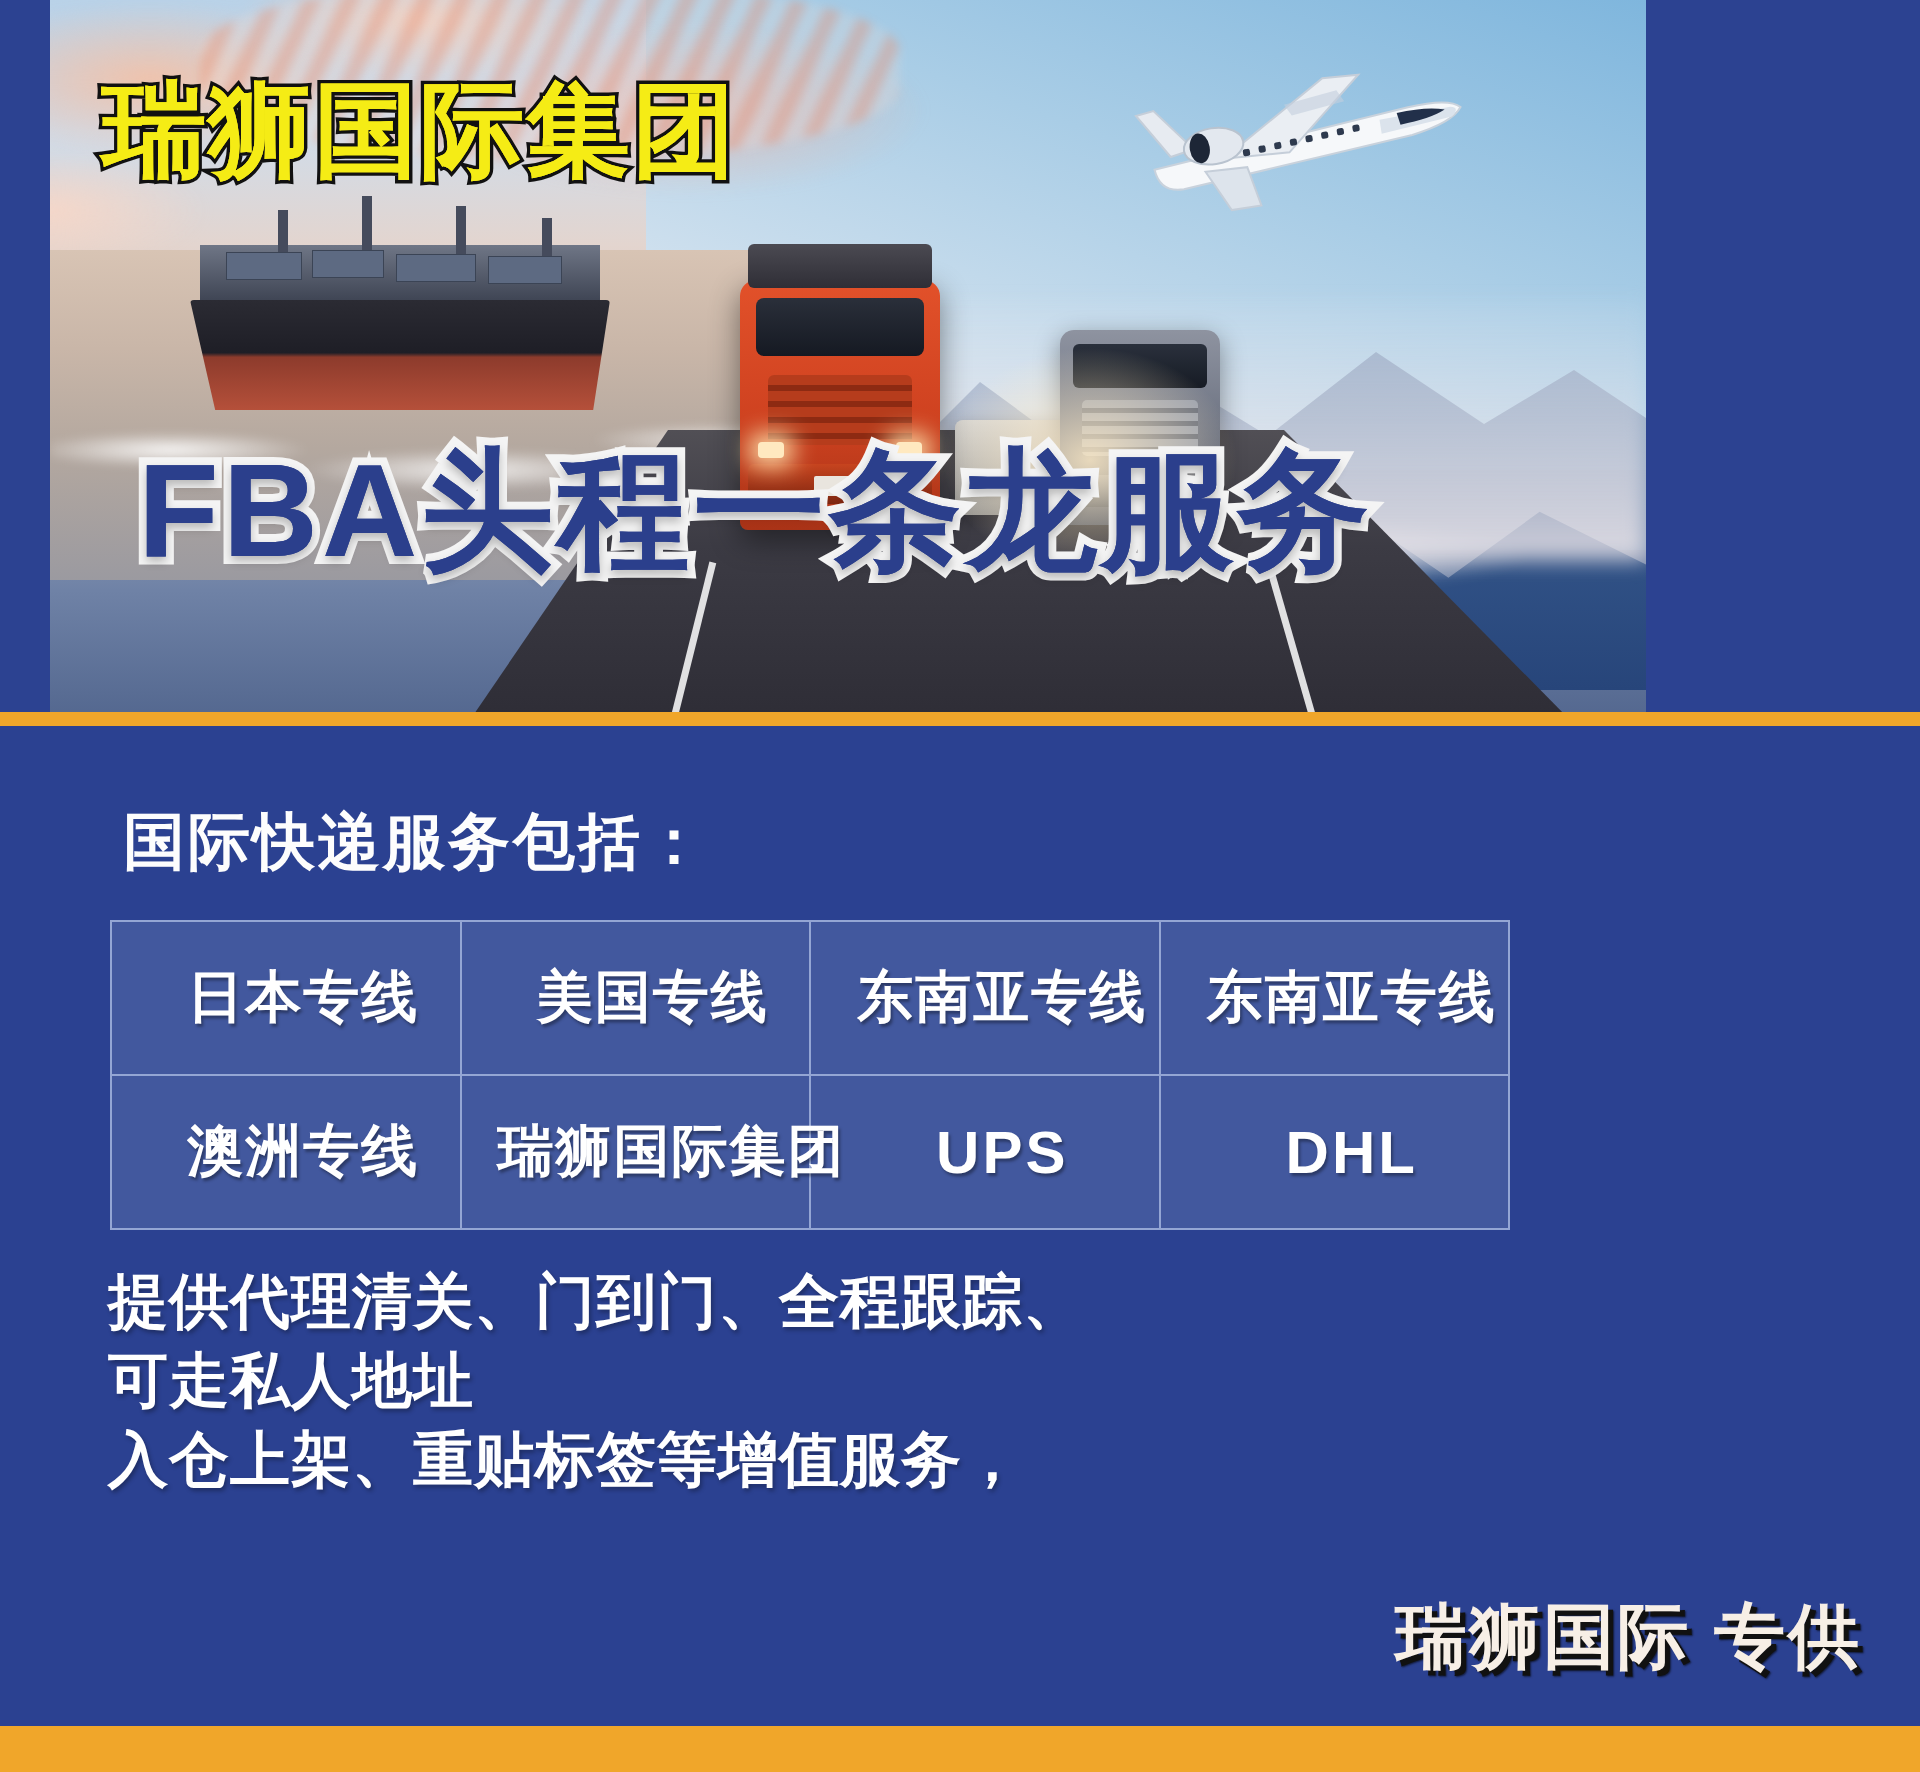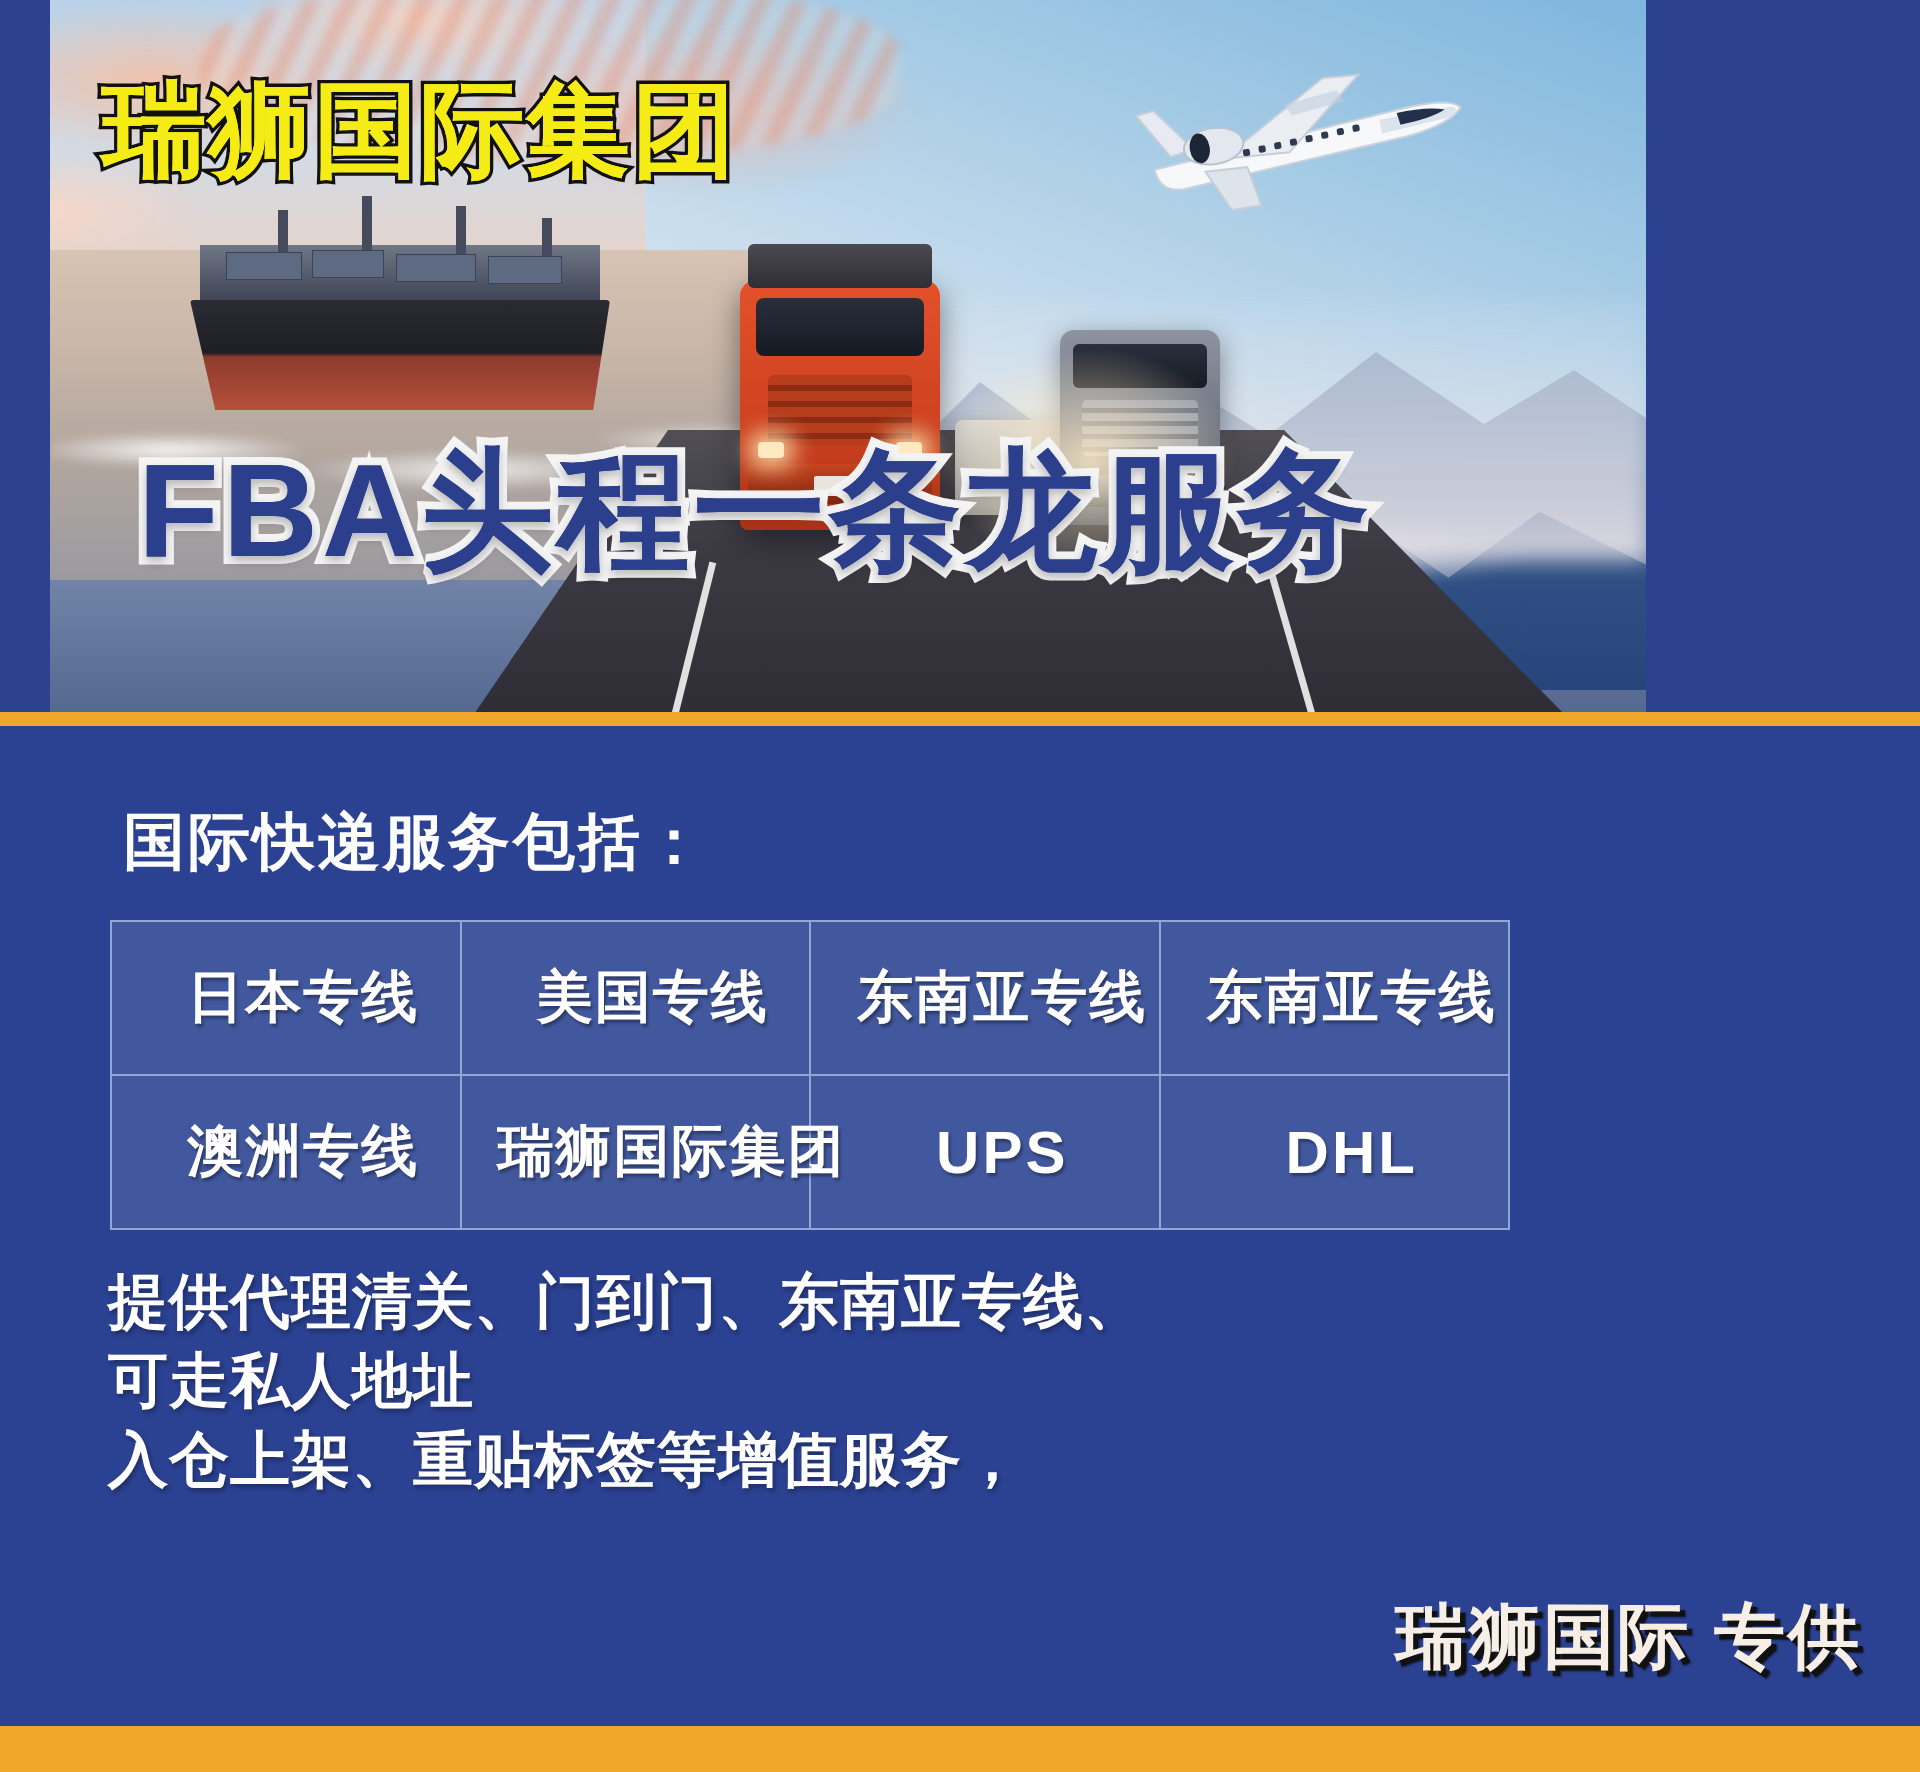--- a/index.html
+++ b/index.html
@@ -361,21 +361,21 @@
       <tr>
         <td>澳洲专线</td>
         <td>瑞狮国际集团</td>
         <td class="latin">UPS</td>
         <td class="latin">DHL</td>
       </tr>
     </tbody>
   </table>
 
   <div class="para">
-    <div>提供代理清关、门到门、东南亚专线、</div>
+    <div>提供代理清关、门到门、全程跟踪、</div>
     <div>可走私人地址</div>
     <div>入仓上架、重贴标签等增值服务，</div>
   </div>
 
   <div class="footer-brand">瑞狮国际 专供</div>
 
   <div class="gold-bottom"></div>
 </div>
 
 </body></html>

